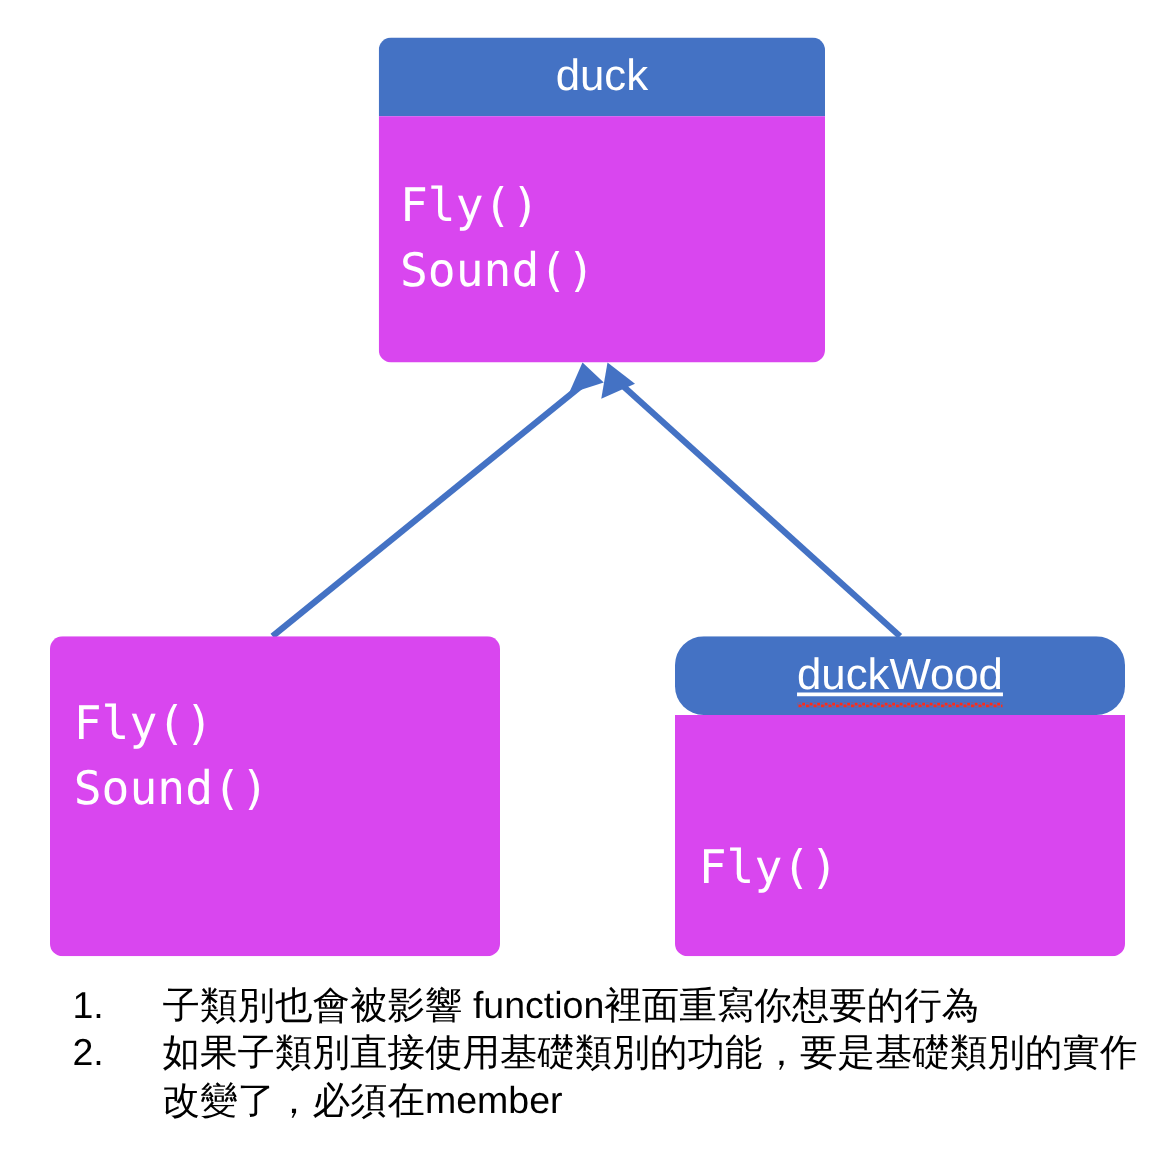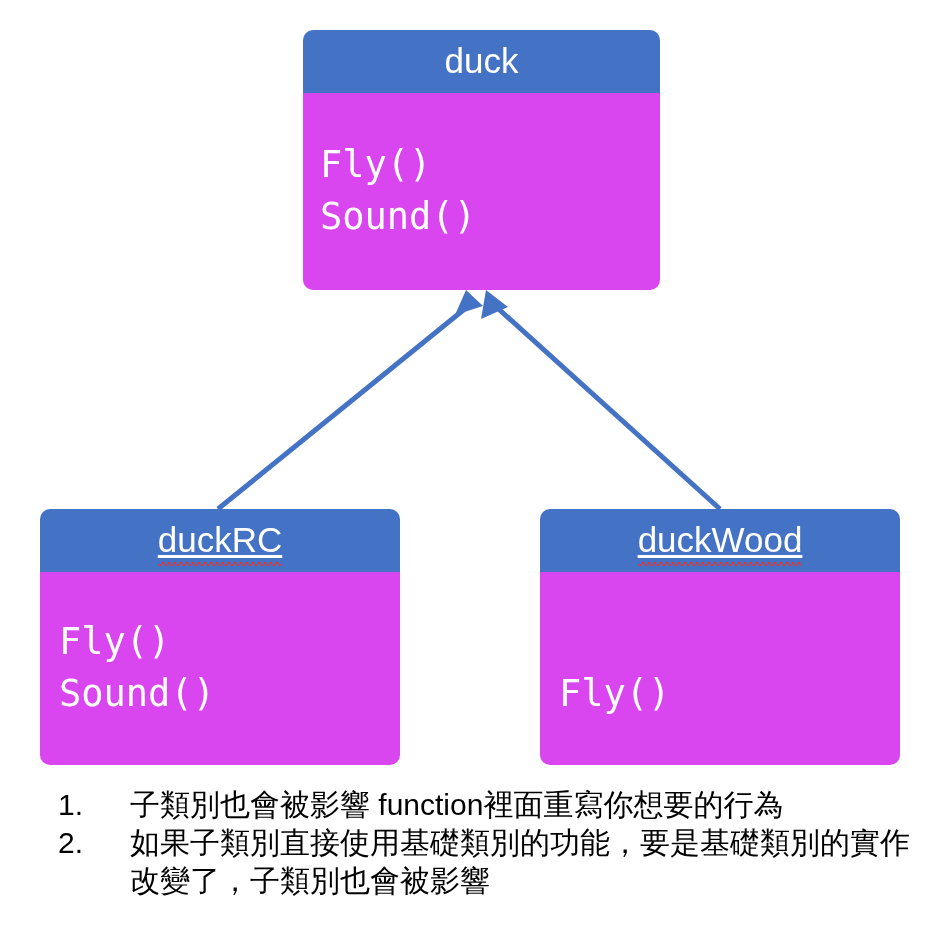--- a/index.html
+++ b/index.html
@@ -94,21 +94,21 @@
 
   #box-duckrc {
     left: 40px; top: 509px; width: 360px; height: 256px;
   }
   #box-duckrc .class-header { height: 63px; }
   #box-duckrc .member-list { left: 19px; top: 44px; }
 
   #box-duckwood {
     left: 540px; top: 509px; width: 360px; height: 256px;
   }
-  #box-duckwood .class-header { height: 63px; }
+  #box-duckwood .class-header { height: 63px; border-radius: 23px; }
   #box-duckwood .member-list { left: 19px; top: 96px; }
 
   
   #arrow-layer {
     position: absolute;
     left: 0; top: 0;
     width: 939px; height: 940px;
     pointer-events: none;
   }
 
@@ -160,26 +160,20 @@
     <div class="class-header">
       <span class="class-title">duck</span>
     </div>
     <div class="class-body">
       <div class="member-list">Fly()
 Sound()</div>
     </div>
   </div>
 
   <div class="class-box" id="box-duckrc">
-    <div class="class-header">
-      <span class="class-title misspelled">
-        <span>duckRC</span>
-        <span class="squiggle"></span>
-      </span>
-    </div>
     <div class="class-body">
       <div class="member-list">Fly()
 Sound()</div>
     </div>
   </div>
 
   <div class="class-box" id="box-duckwood">
     <div class="class-header">
       <span class="class-title misspelled">
         <span>duckWood</span>
@@ -191,17 +185,17 @@
     </div>
   </div>
 
   <div id="notes">
     <div class="note-item">
       <span class="note-num">1.</span>
       <span class="note-text">子類別也會被影響 function裡面重寫你想要的行為</span>
     </div>
     <div class="note-item">
       <span class="note-num">2.</span>
-      <span class="note-text">如果子類別直接使用基礎類別的功能，要是基礎類別的實作改變了，子類別也會被影響</span>
+      <span class="note-text">如果子類別直接使用基礎類別的功能，要是基礎類別的實作改變了，必須在member</span>
     </div>
   </div>
 
 </div>
 
 </body></html>

